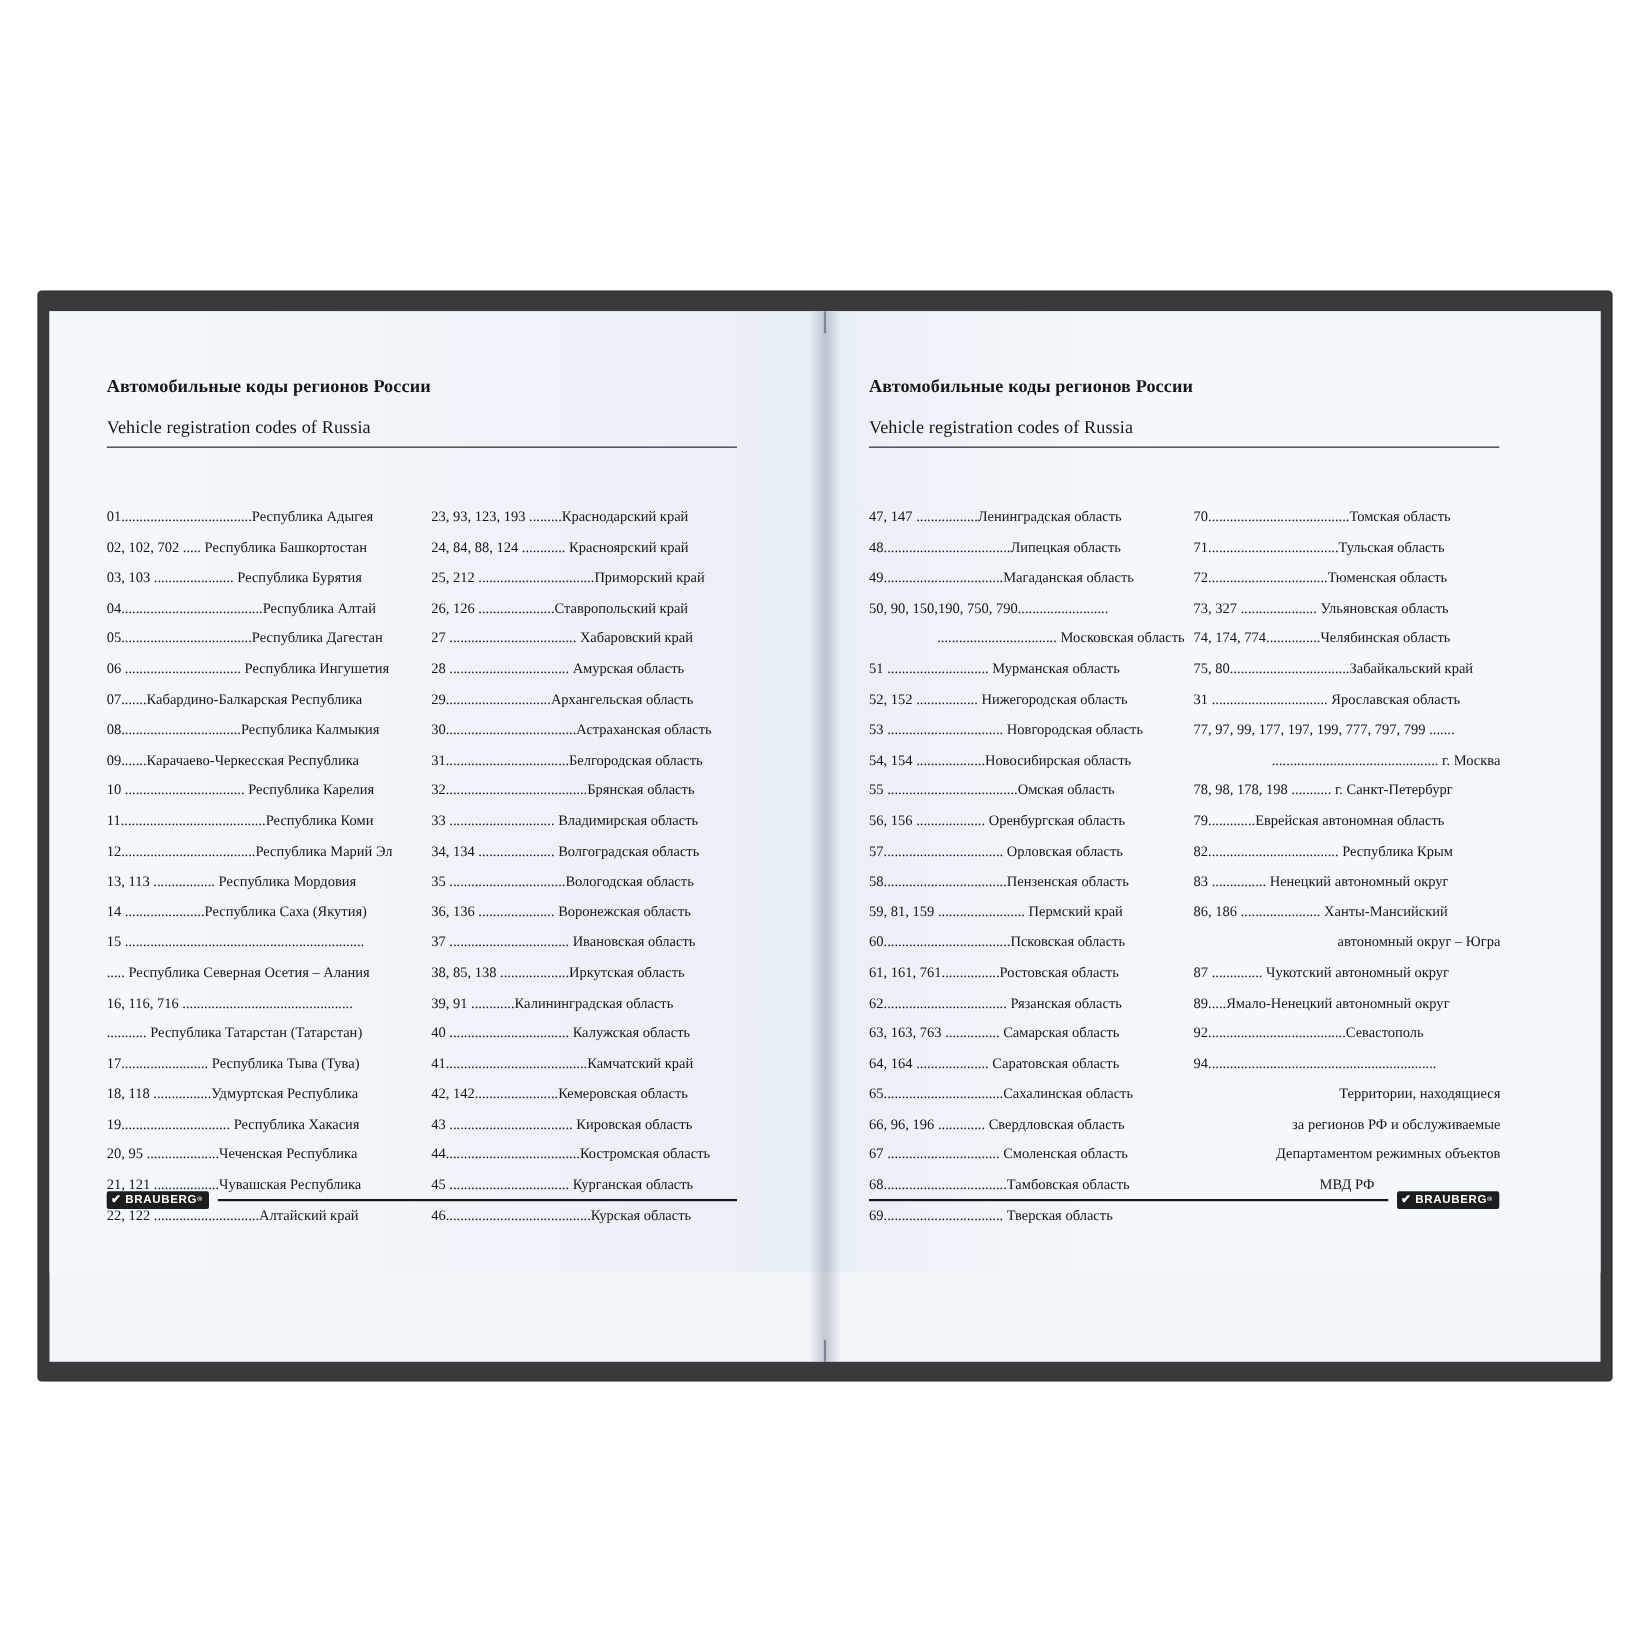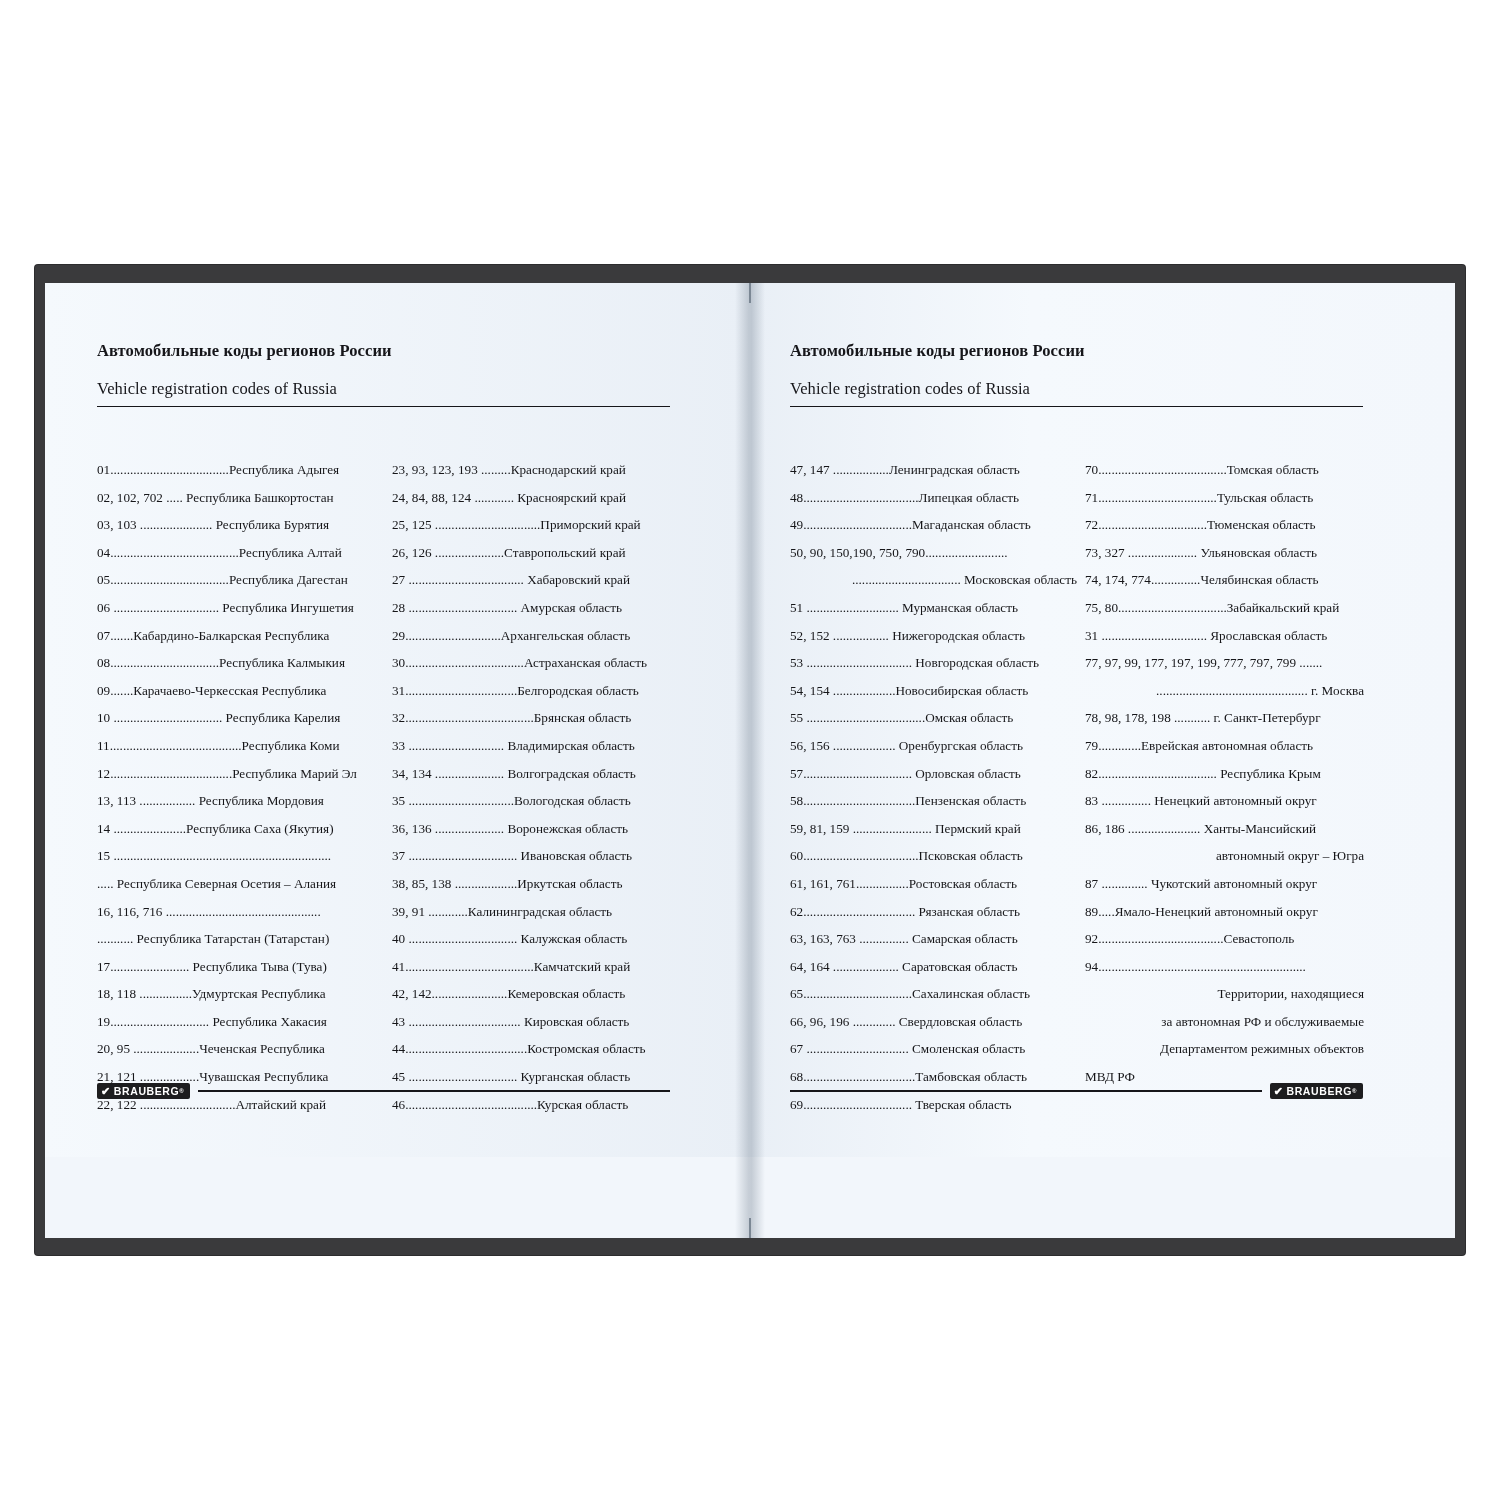--- a/index.html
+++ b/index.html
@@ -123,20 +123,21 @@
     font-size: 13.2px;
     color: #161619;
     line-height: 27.6px;
     white-space: nowrap;
     overflow: hidden;
   }
   .row.cont {
     text-align: right;
   }
   .row.center {
+    text-align: center;
   }
 
   
   .footer {
     position: absolute;
     left: 52px;
     bottom: 58px;
     width: 573px;
     display: flex;
     align-items: center;
@@ -202,21 +203,21 @@
               <div class="row">17........................  Республика Тыва (Тува)</div>
               <div class="row">18, 118 ................Удмуртская Республика</div>
               <div class="row">19.............................. Республика Хакасия</div>
               <div class="row">20, 95 ....................Чеченская Республика</div>
               <div class="row">21, 121 ..................Чувашская Республика</div>
               <div class="row">22, 122 .............................Алтайский край</div>
             </div>
             <div class="col second">
               <div class="row">23, 93, 123, 193 .........Краснодарский край</div>
               <div class="row">24, 84, 88, 124 ............ Красноярский край</div>
-              <div class="row">25, 125 ................................Приморский край</div>
+              <div class="row">25, 212 ................................Приморский край</div>
               <div class="row">26, 126 .....................Ставропольский край</div>
               <div class="row">27 ................................... Хабаровский край</div>
               <div class="row">28 ................................. Амурская область</div>
               <div class="row">29.............................Архангельская область</div>
               <div class="row">30....................................Астраханская область</div>
               <div class="row">31..................................Белгородская область</div>
               <div class="row">32.......................................Брянская область</div>
               <div class="row">33 ............................. Владимирская область</div>
               <div class="row">34, 134 ..................... Волгоградская область</div>
               <div class="row">35 ................................Вологодская область</div>
@@ -290,21 +291,21 @@
               <div class="row">79.............Еврейская автономная область</div>
               <div class="row">82.................................... Республика Крым</div>
               <div class="row">83 ............... Ненецкий автономный округ</div>
               <div class="row">86, 186 ...................... Ханты-Мансийский</div>
               <div class="row cont">автономный округ – Югра</div>
               <div class="row">87 .............. Чукотский автономный округ</div>
               <div class="row">89.....Ямало-Ненецкий автономный округ</div>
               <div class="row">92......................................Севастополь</div>
               <div class="row">94...............................................................</div>
               <div class="row cont">Территории, находящиеся</div>
-              <div class="row cont">за автономная РФ и обслуживаемые</div>
+              <div class="row cont">за регионов РФ и обслуживаемые</div>
               <div class="row cont">Департаментом режимных объектов</div>
               <div class="row center">МВД РФ</div>
             </div>
           </div>
         </div>
         <div class="footer right-logo">
           <span class="bar"></span>
           <span class="logo">
             <span class="check">✔</span>
               <span>BRAUBERG</span>

